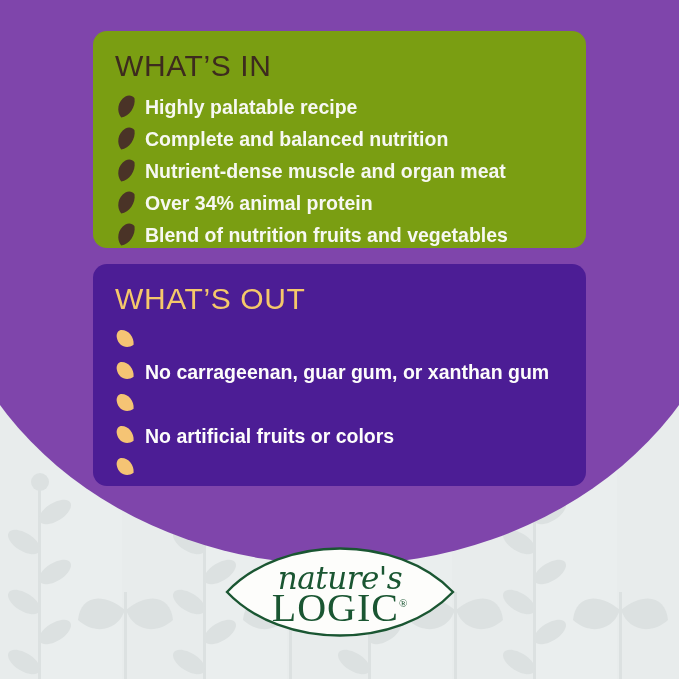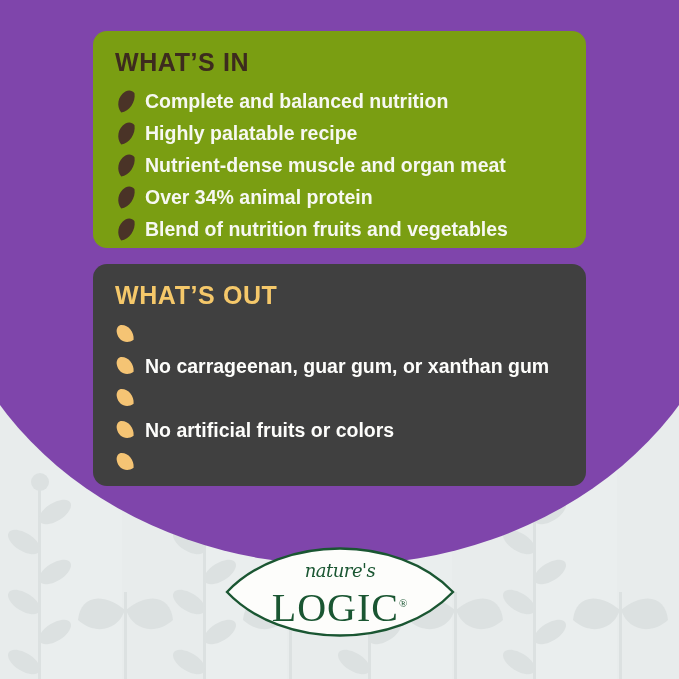--- a/index.html
+++ b/index.html
@@ -49,26 +49,26 @@
     padding: 18px 22px 16px 22px;
   }
   .card-in {
     top: 31px;
     height: 217px;
     background: #7a9e12;
   }
   .card-out {
     top: 264px;
     height: 222px;
-    background: #404040;
+    background: #4c1d95;
   }
 
   .card-title {
-    font-size: 25px;
-    font-weight: bold;
+    font-size: 30px;
+    font-weight: normal;
     letter-spacing: 0.6px;
     margin: 0 0 10px 0;
     line-height: 1.1;
   }
   .card-in .card-title { color: #3d2b1e; }
   .card-out .card-title { color: #f5c86a; }
 
   .bullet-list {
     list-style: none;
     margin: 0;
@@ -106,21 +106,21 @@
     height: 112px;
   }
   .logo-script {
     position: absolute;
     left: 0;
     top: 0;
     width: 232px;
     text-align: center;
     font-family: "DejaVu Serif", serif;
     font-style: italic;
-    font-size: 18px;
+    font-size: 31px;
     color: #1a5632;
     letter-spacing: -0.5px;
   }
   .logo-word {
     position: absolute;
     left: 0;
     width: 232px;
     text-align: center;
     font-family: "Liberation Serif", serif;
     font-weight: normal;
@@ -217,27 +217,27 @@
 
   <div class="purple-panel"></div>
 
   <div class="card card-in">
     <h2 class="card-title">WHAT’S IN</h2>
     <ul class="bullet-list">
       <li class="bullet-row">
         <svg class="bullet-icon" viewBox="0 0 21 26">
             <path d="M19.5 4.2 C20.9 12.6 14.4 22.6 6.2 23.4 C1.3 17.7 2.5 7.2 10.4 2.6 C13.8 0.6 17.4 1.4 19.5 4.2 Z" fill="#4a3327"></path>
           </svg>
+        <span class="bullet-text">Highly palatable recipe</span>
+      </li>
+      <li class="bullet-row">
+        <svg class="bullet-icon" viewBox="0 0 21 26">
+            <path d="M19.5 4.2 C20.9 12.6 14.4 22.6 6.2 23.4 C1.3 17.7 2.5 7.2 10.4 2.6 C13.8 0.6 17.4 1.4 19.5 4.2 Z" fill="#4a3327"></path>
+          </svg>
         <span class="bullet-text">Complete and balanced nutrition</span>
-      </li>
-      <li class="bullet-row">
-        <svg class="bullet-icon" viewBox="0 0 21 26">
-            <path d="M19.5 4.2 C20.9 12.6 14.4 22.6 6.2 23.4 C1.3 17.7 2.5 7.2 10.4 2.6 C13.8 0.6 17.4 1.4 19.5 4.2 Z" fill="#4a3327"></path>
-          </svg>
-        <span class="bullet-text">Highly palatable recipe</span>
       </li>
       <li class="bullet-row">
         <svg class="bullet-icon" viewBox="0 0 21 26">
             <path d="M19.5 4.2 C20.9 12.6 14.4 22.6 6.2 23.4 C1.3 17.7 2.5 7.2 10.4 2.6 C13.8 0.6 17.4 1.4 19.5 4.2 Z" fill="#4a3327"></path>
           </svg>
         <span class="bullet-text">Nutrient-dense muscle and organ meat</span>
       </li>
       <li class="bullet-row">
         <svg class="bullet-icon" viewBox="0 0 21 26">
             <path d="M19.5 4.2 C20.9 12.6 14.4 22.6 6.2 23.4 C1.3 17.7 2.5 7.2 10.4 2.6 C13.8 0.6 17.4 1.4 19.5 4.2 Z" fill="#4a3327"></path>

